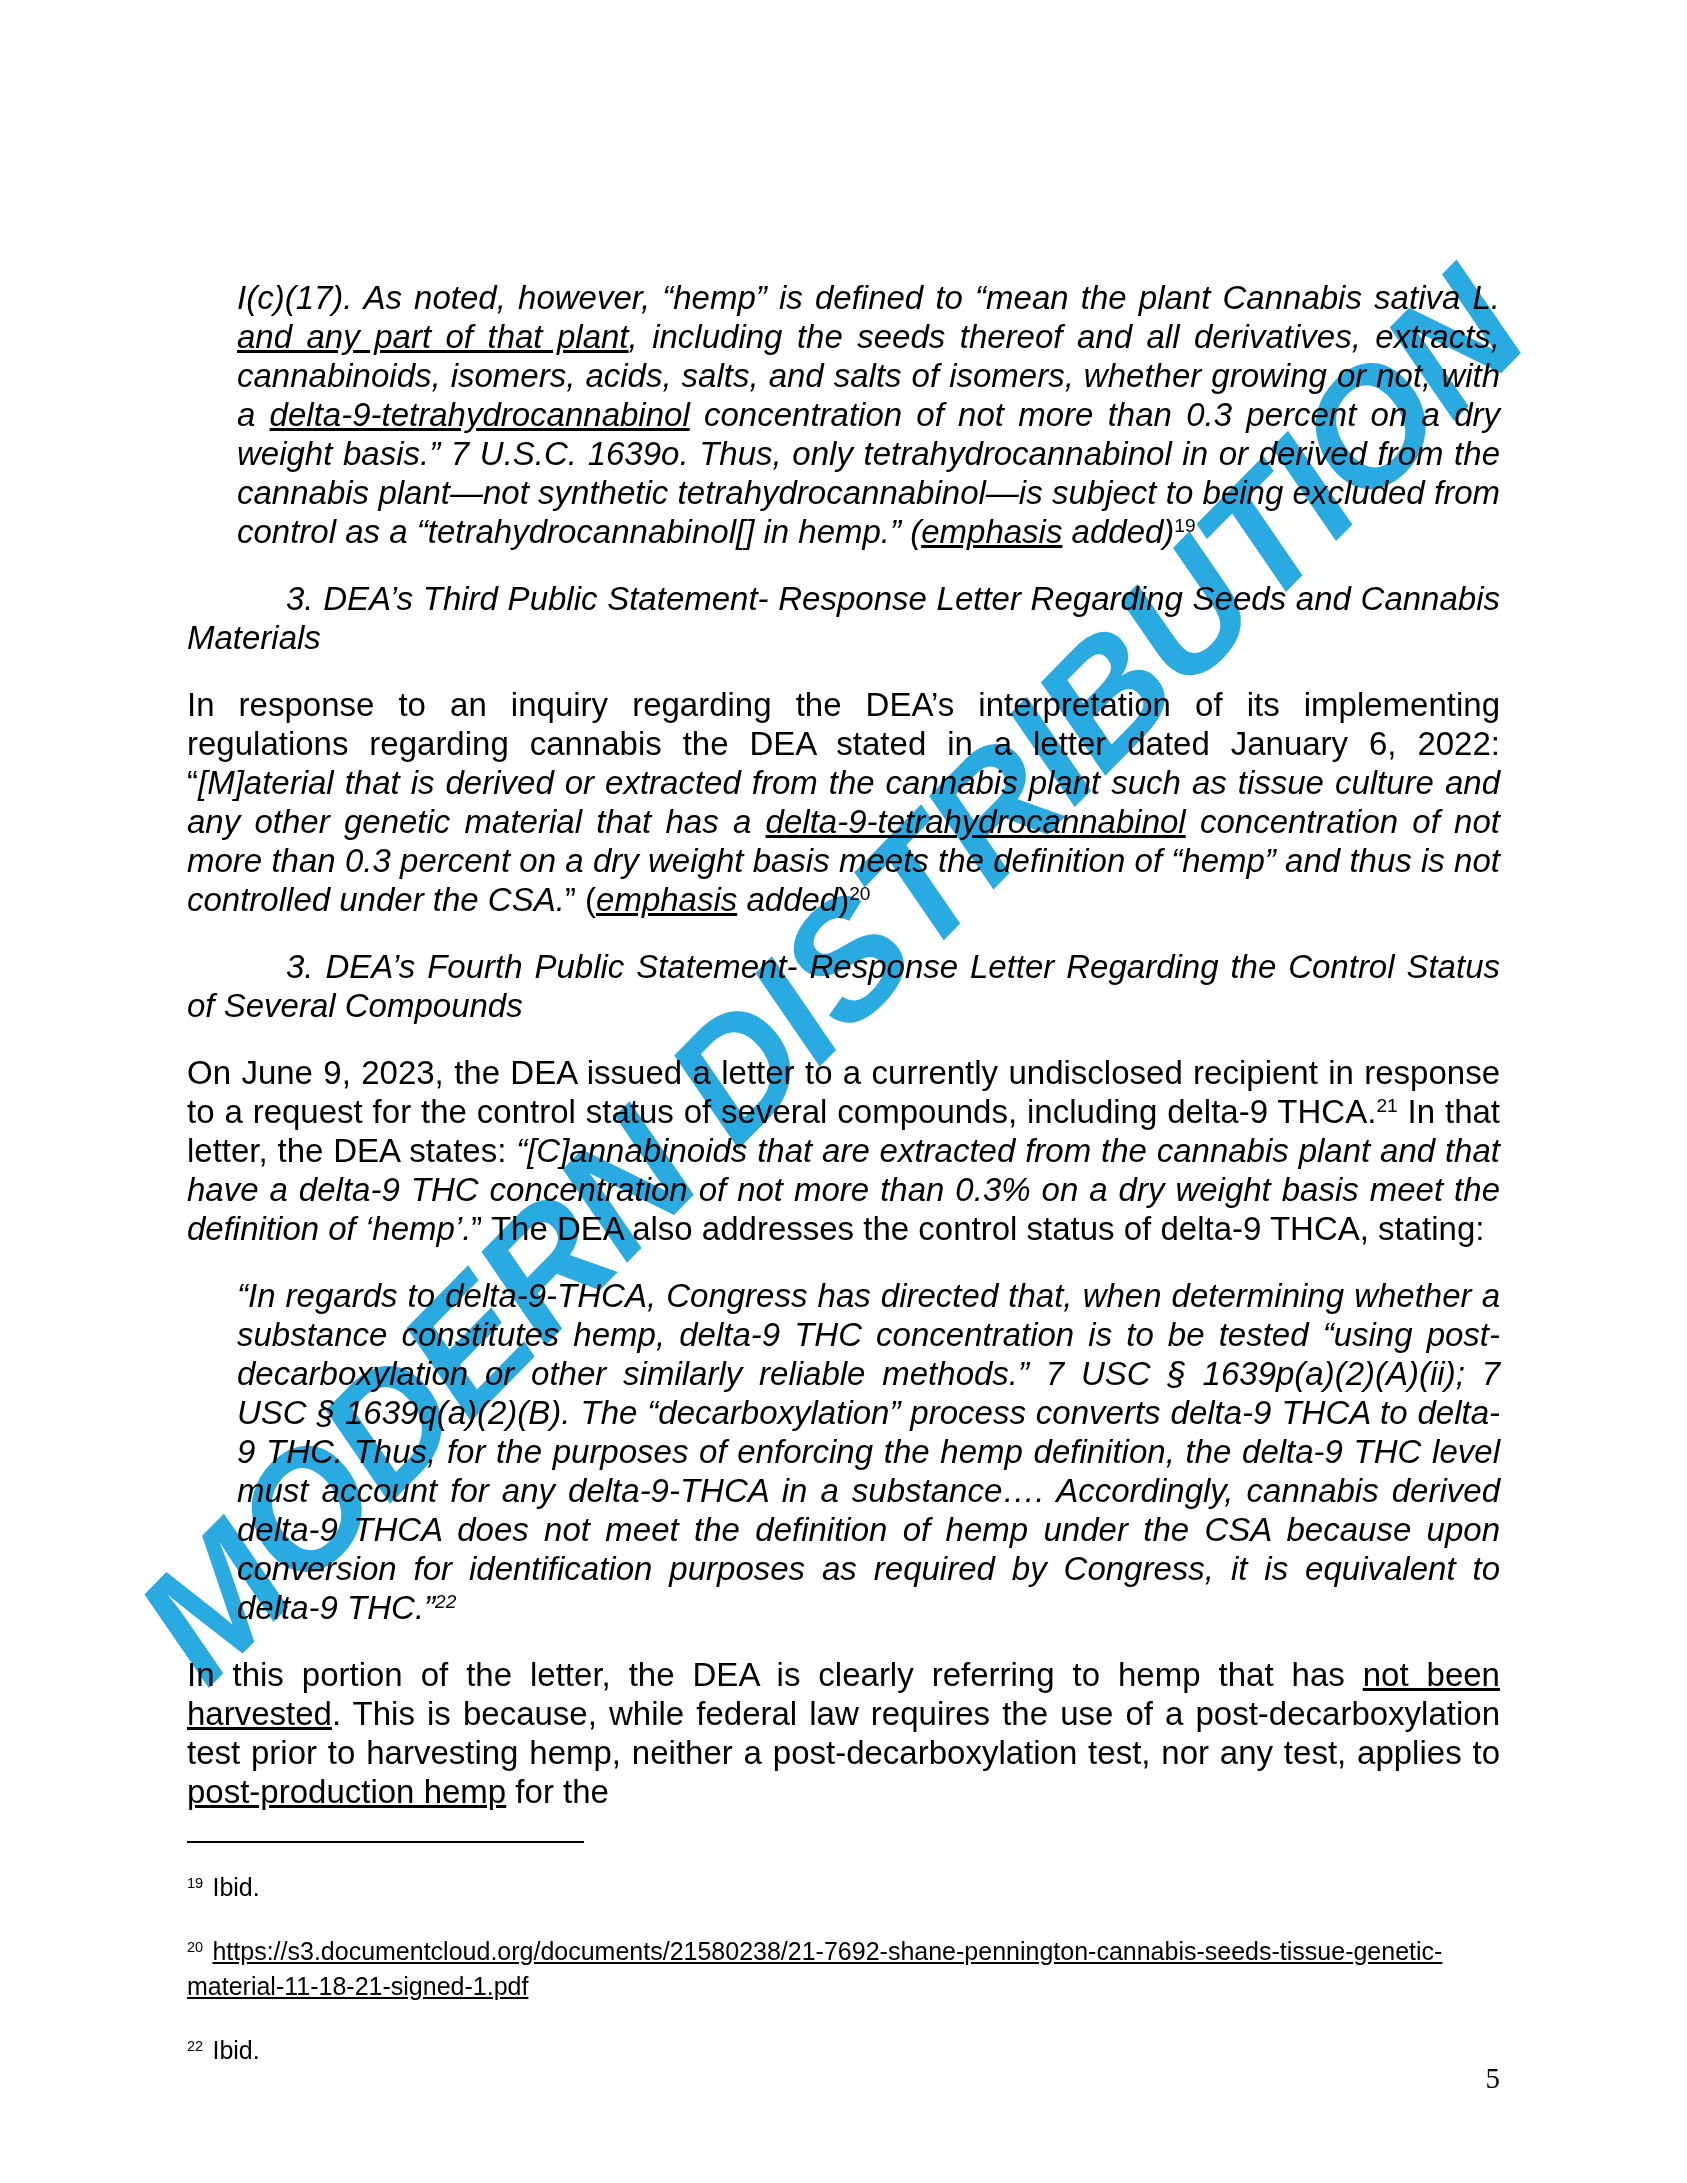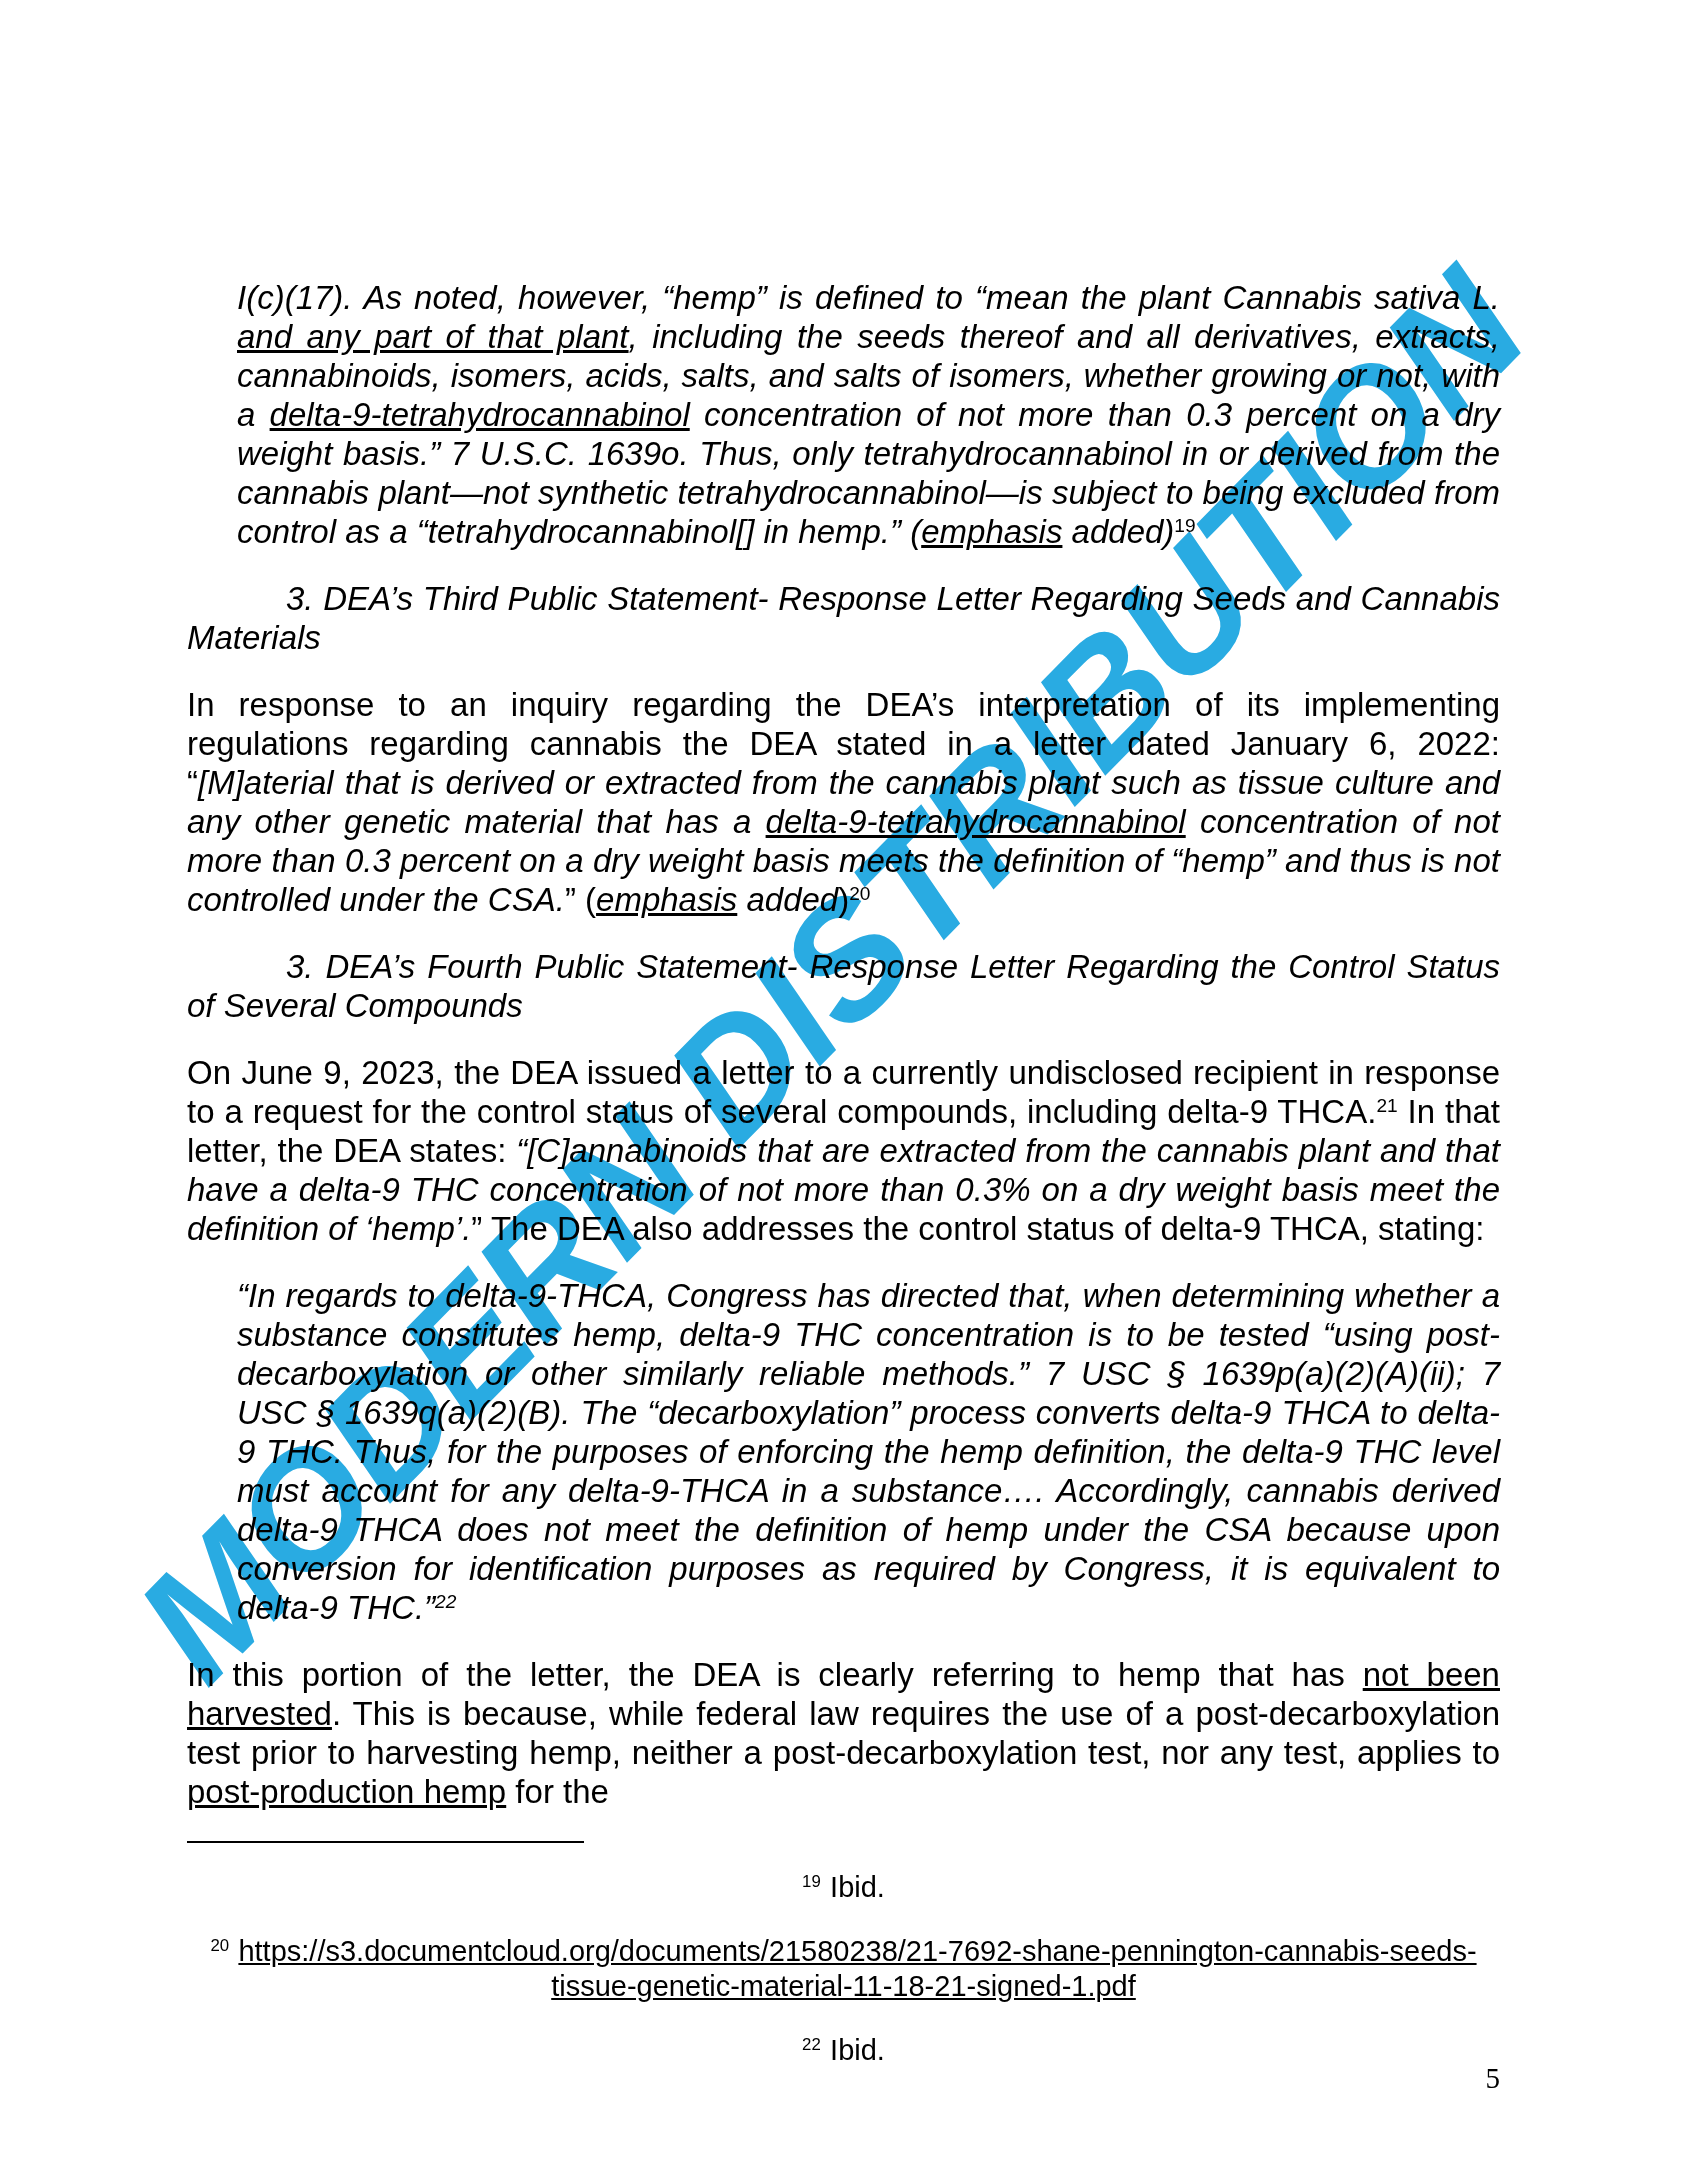--- a/index.html
+++ b/index.html
@@ -47,23 +47,23 @@
     position: relative;
     top: -0.55em;
   }
   .fnsep {
     width: 397px;
     border: none;
     border-top: 2px solid #000;
     margin: 30px 0 26.5px 0;
   }
   .footnote {
-    font-size: 29px;
+    font-size: 25px;
     line-height: 35px;
-    text-align: center;
+    text-align: left;
     overflow-wrap: anywhere;
     margin: 0 0 29px 0;
   }
   .fnum { margin-right: 9.3px; }
   .page-number {
     position: absolute;
     top: 2062px;
     right: 187px;
     z-index: 1;
     font-family: "Liberation Serif", "DejaVu Serif", serif;

